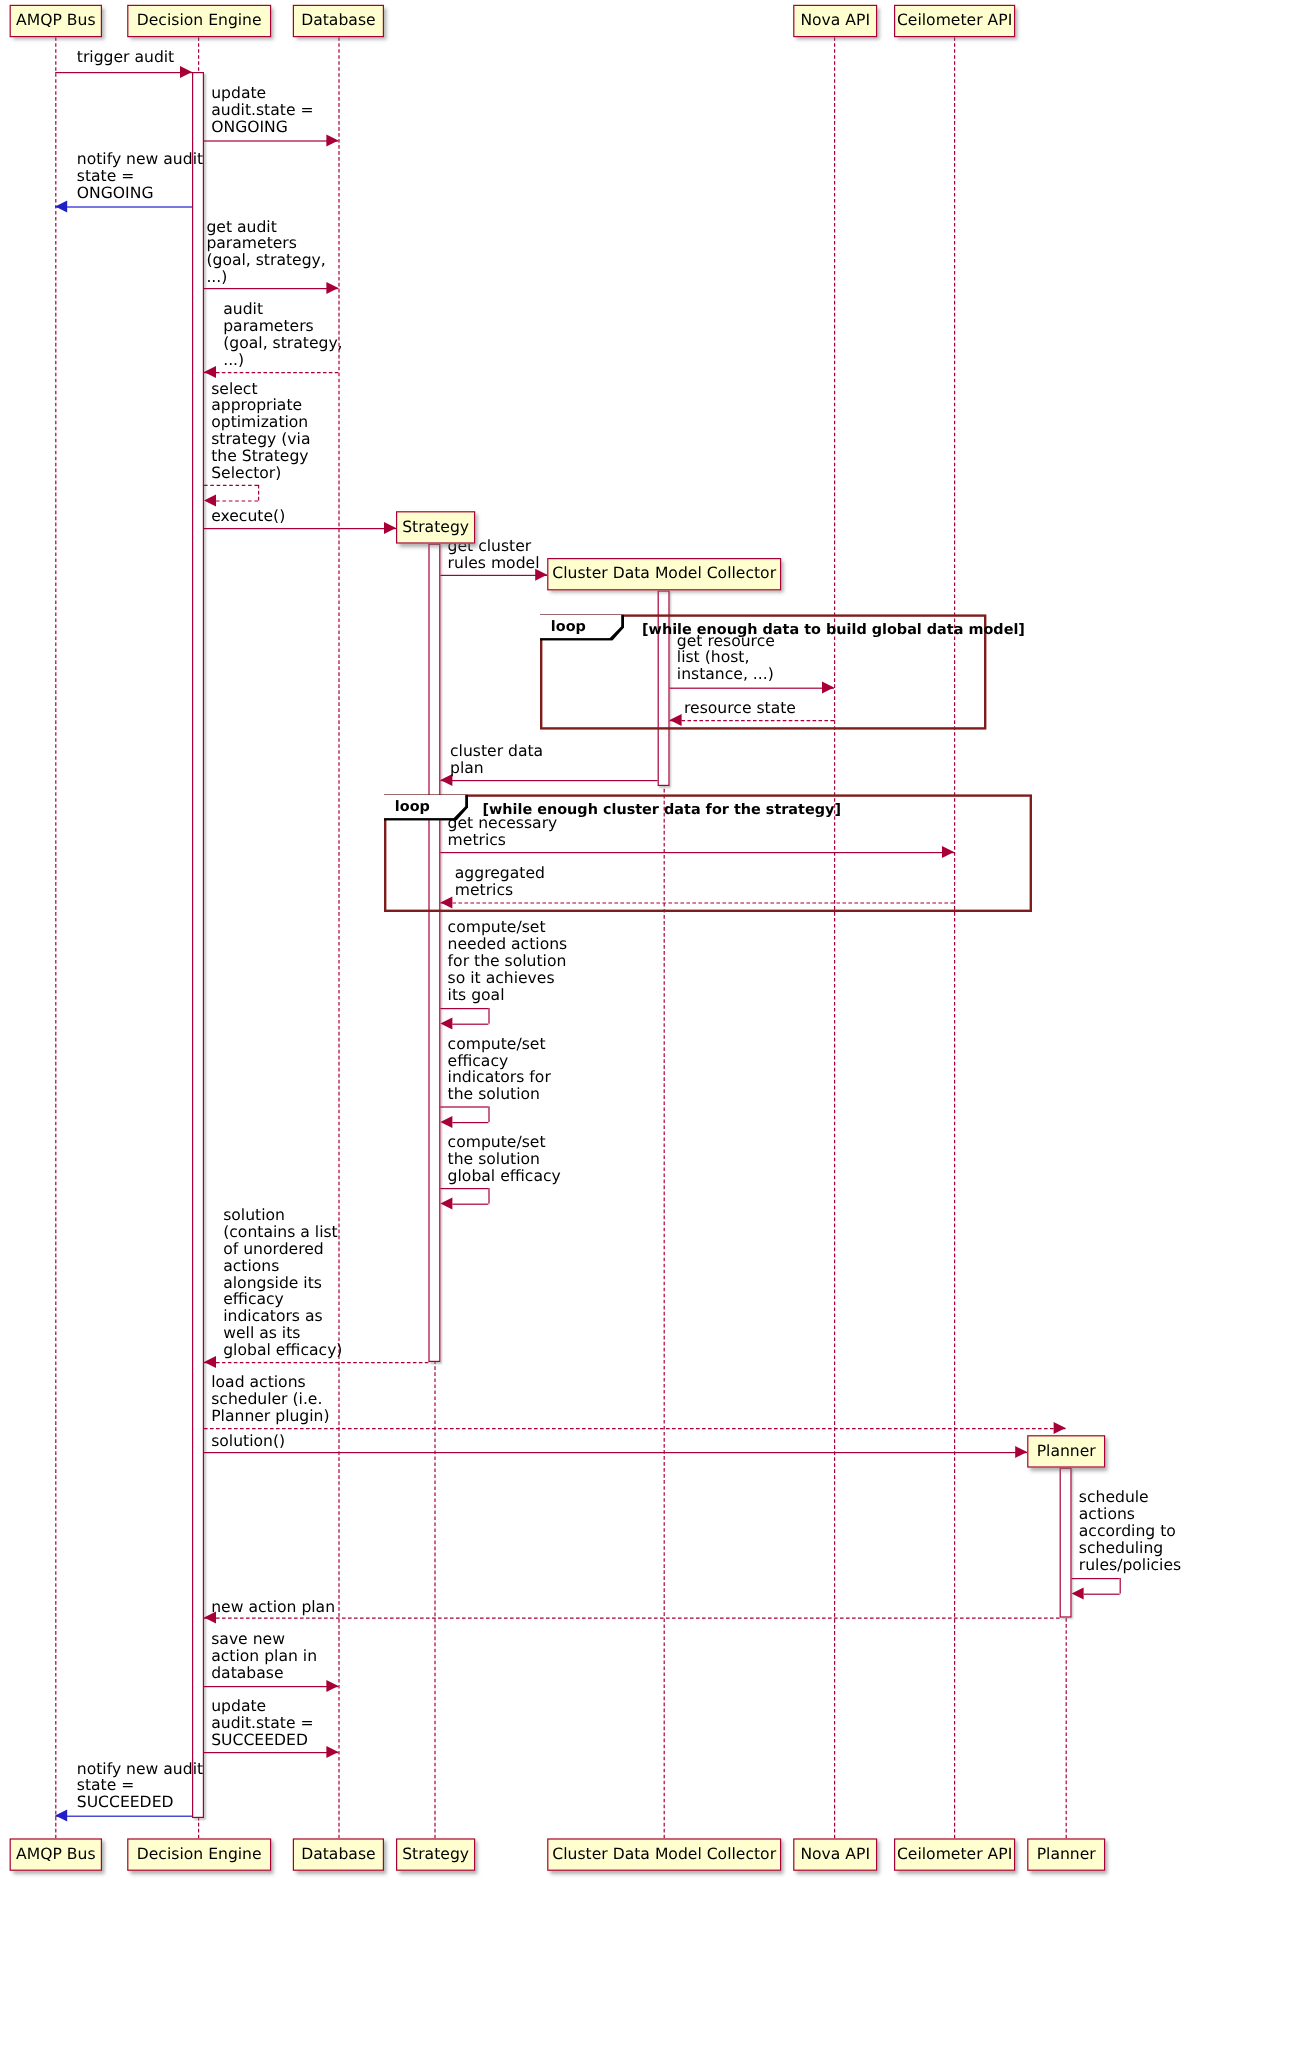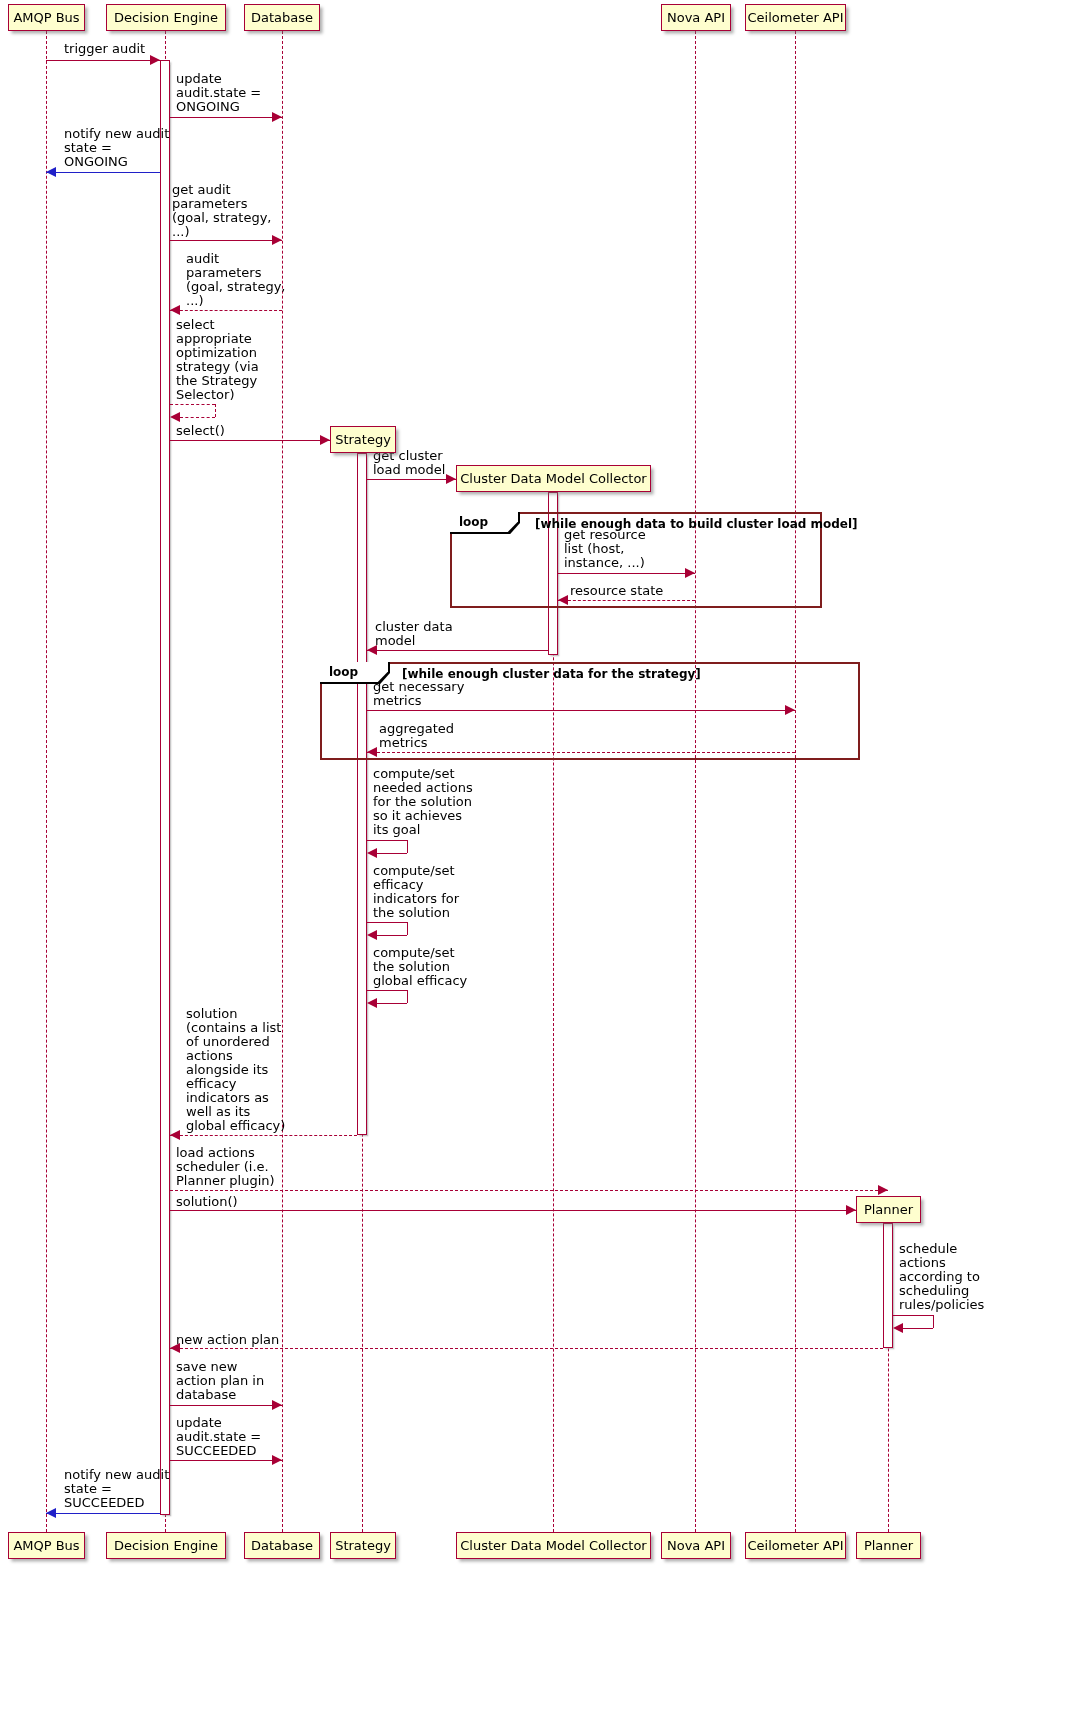--- a/index.html
+++ b/index.html
@@ -63,21 +63,21 @@
 
   <div class="activation" style="left:160px;top:60px;height:1455px"></div>
   <div class="activation" style="left:357px;top:453px;height:682px"></div>
   <div class="activation" style="left:548px;top:492px;height:163px"></div>
   <div class="activation" style="left:883px;top:1223px;height:125px"></div>
 
   <div class="frame" style="left:450px;top:512px;width:372px;height:96px">
     <div class="frame-tab">
       <div class="frame-tab-inner">loop</div>
     </div>
-    <div class="frame-cond" style="left:83px;top:2px">[while enough data to build cluster load model]</div>
+    <div class="frame-cond" style="left:83px;top:2px">[while enough data to build global data model]</div>
   </div>
 
   <div class="frame" style="left:320px;top:662px;width:540px;height:98px">
     <div class="frame-tab">
       <div class="frame-tab-inner">loop</div>
     </div>
     <div class="frame-cond" style="left:80px;top:2px">[while enough cluster data for the strategy]</div>
   </div>
 
   <div class="msg-line" style="left:46px;top:60px;width:114px"></div>
@@ -116,41 +116,41 @@
   <div class="arrow-left" style="left:170px;top:412px"></div>
   <div class="msg-label" style="left:176px;top:318px">select
 appropriate
 optimization
 strategy (via
 the Strategy
 Selector)</div>
 
   <div class="msg-line" style="left:170px;top:440px;width:160px"></div>
   <div class="arrow-right" style="left:320px;top:435px"></div>
-  <div class="msg-label" style="left:176px;top:424px">select()</div>
+  <div class="msg-label" style="left:176px;top:424px">execute()</div>
 
   <div class="msg-line" style="left:367px;top:479px;width:89px"></div>
   <div class="arrow-right" style="left:446px;top:474px"></div>
   <div class="msg-label" style="left:373px;top:449px">get cluster
-load model</div>
+rules model</div>
 
   <div class="msg-line" style="left:558px;top:573px;width:137px"></div>
   <div class="arrow-right" style="left:685px;top:568px"></div>
   <div class="msg-label" style="left:564px;top:528px">get resource
 list (host,
 instance, ...)</div>
 
   <div class="msg-line dashed" style="left:558px;top:600px;width:137px"></div>
   <div class="arrow-left" style="left:558px;top:595px"></div>
   <div class="msg-label" style="left:570px;top:584px">resource state</div>
 
   <div class="msg-line" style="left:367px;top:650px;width:181px"></div>
   <div class="arrow-left" style="left:367px;top:645px"></div>
   <div class="msg-label" style="left:375px;top:620px">cluster data
-model</div>
+plan</div>
 
   <div class="msg-line" style="left:367px;top:710px;width:428px"></div>
   <div class="arrow-right" style="left:785px;top:705px"></div>
   <div class="msg-label" style="left:373px;top:680px">get necessary
 metrics</div>
 
   <div class="msg-line dashed" style="left:367px;top:752px;width:428px"></div>
   <div class="arrow-left" style="left:367px;top:747px"></div>
   <div class="msg-label" style="left:379px;top:722px">aggregated
 metrics</div>

